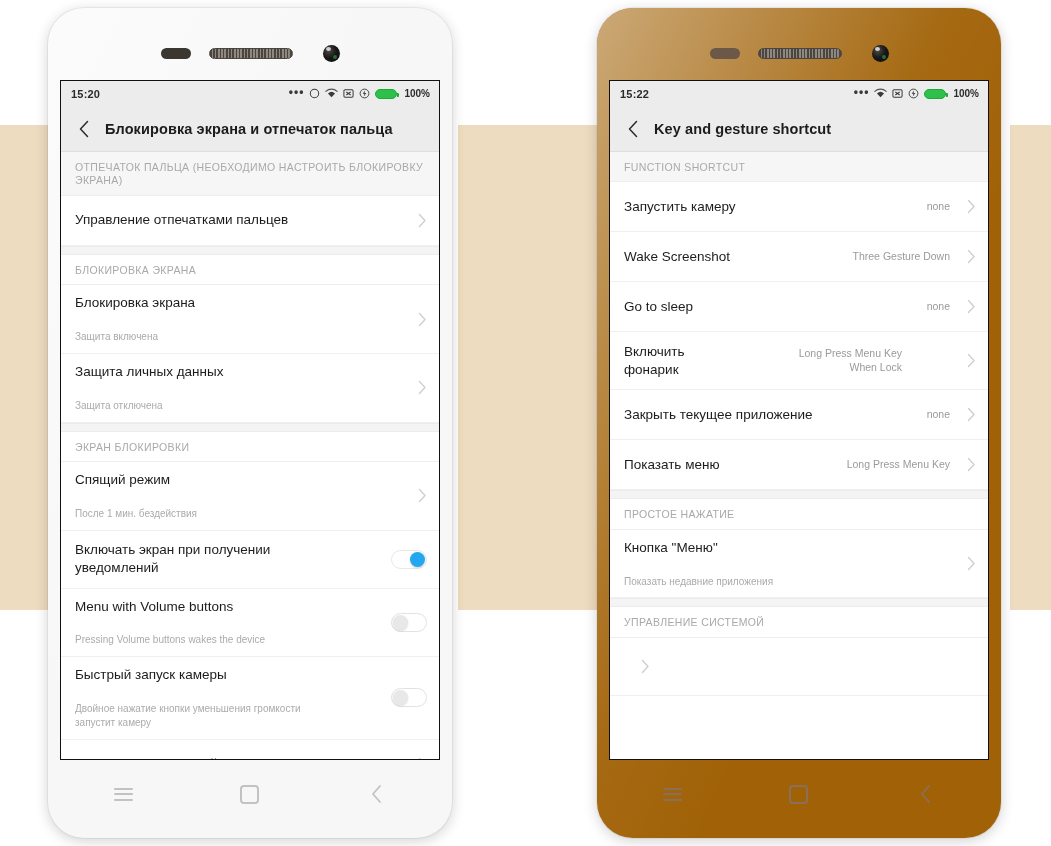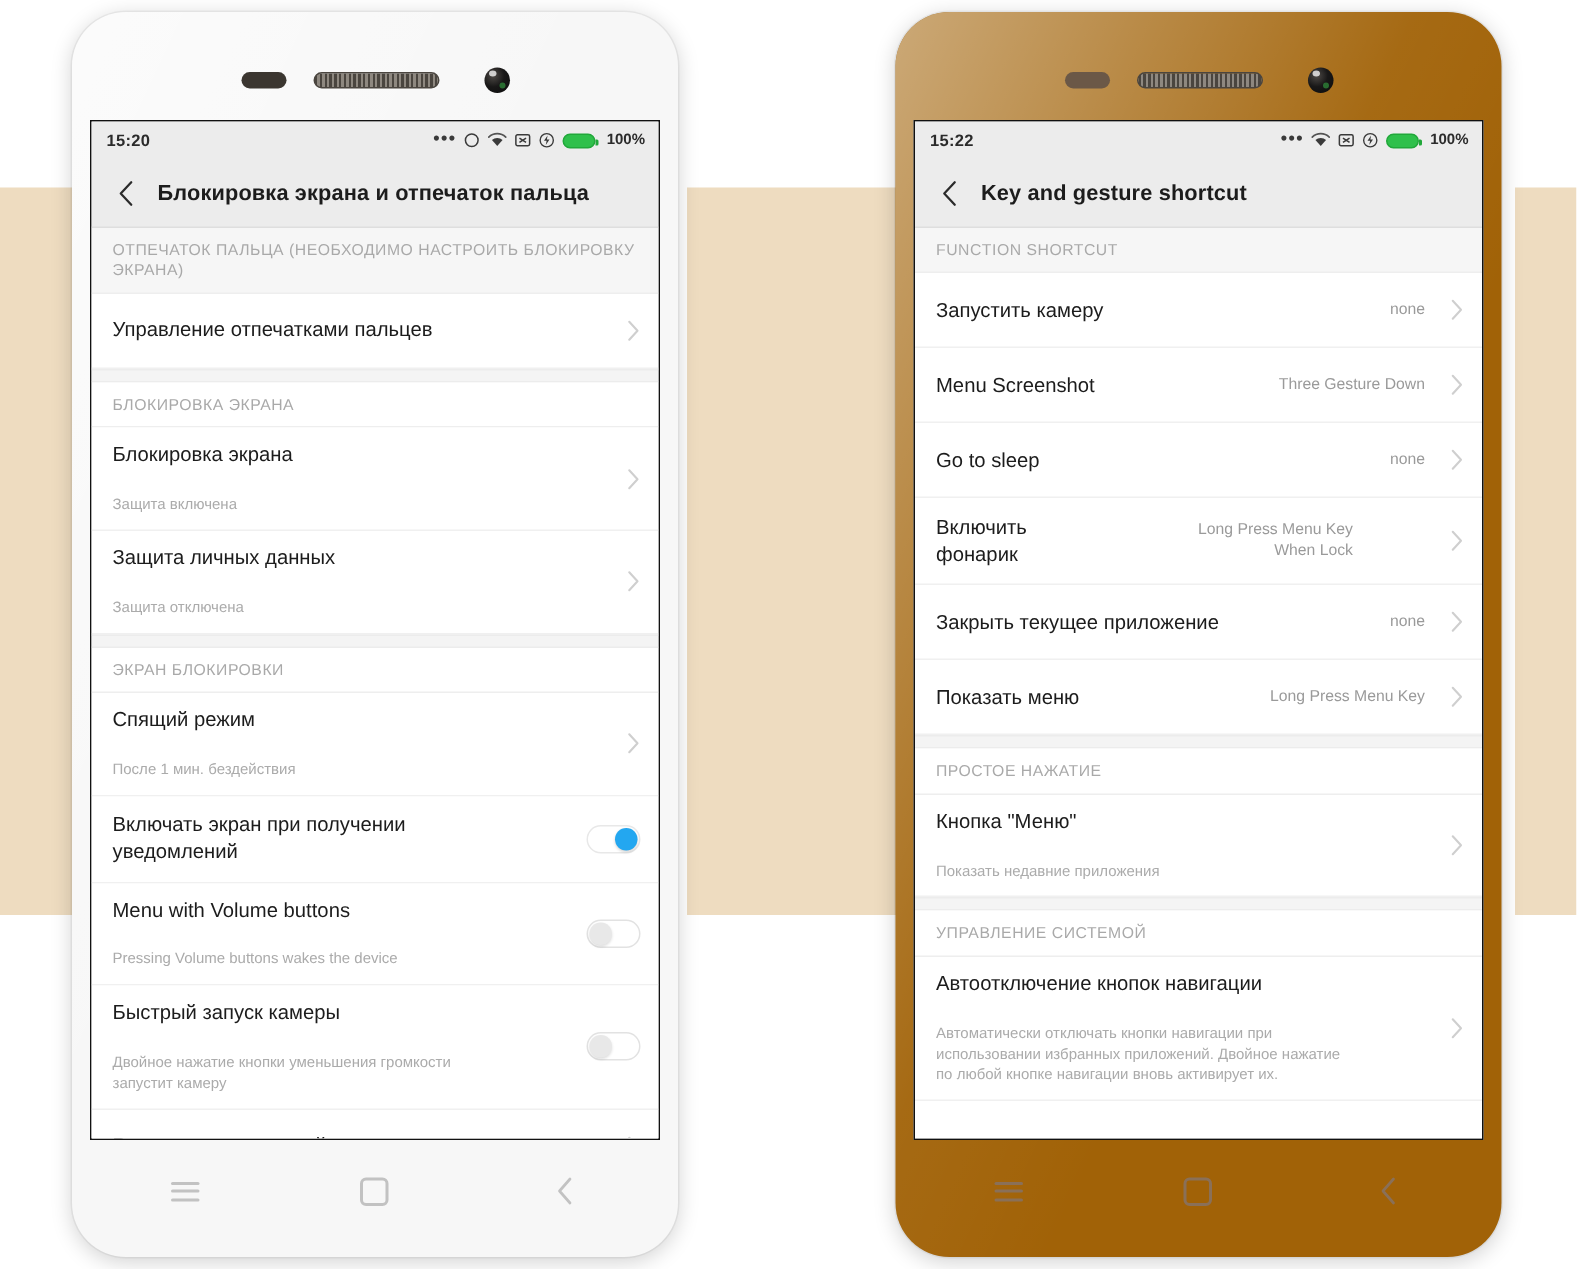--- a/index.html
+++ b/index.html
@@ -521,21 +521,21 @@
           <div class="row-value">none</div>
           <div class="row-chev">
             <svg width="9" height="15" viewBox="0 0 9 15">
                 <path d="M1.5 1.5 L7 7.5 L1.5 13.5" fill="none" stroke="#cfcfcf" stroke-width="1.4" stroke-linecap="round" stroke-linejoin="round"></path>
               </svg>
           </div>
         </div>
 
         <div class="row">
           <div class="row-main">
-            <div class="row-title">Menu Screenshot</div>
+            <div class="row-title">Wake Screenshot</div>
           </div>
           <div class="row-value">Three Gesture Down</div>
           <div class="row-chev">
             <svg width="9" height="15" viewBox="0 0 9 15">
                 <path d="M1.5 1.5 L7 7.5 L1.5 13.5" fill="none" stroke="#cfcfcf" stroke-width="1.4" stroke-linecap="round" stroke-linejoin="round"></path>
               </svg>
           </div>
         </div>
 
 
@@ -599,24 +599,20 @@
             <svg width="9" height="15" viewBox="0 0 9 15">
                 <path d="M1.5 1.5 L7 7.5 L1.5 13.5" fill="none" stroke="#cfcfcf" stroke-width="1.4" stroke-linecap="round" stroke-linejoin="round"></path>
               </svg>
           </div>
         </div>
 
         <div class="gap"></div>
         <div class="group-header plain">УПРАВЛЕНИЕ СИСТЕМОЙ</div>
 
         <div class="row tall">
-          <div class="row-main">
-            <div class="row-title">Автоотключение кнопок навигации</div>
-            <div class="row-sub">Автоматически отключать кнопки навигации при использовании избранных приложений. Двойное нажатие по любой кнопке навигации вновь активирует их.</div>
-          </div>
           <div class="row-chev">
             <svg width="9" height="15" viewBox="0 0 9 15">
                 <path d="M1.5 1.5 L7 7.5 L1.5 13.5" fill="none" stroke="#cfcfcf" stroke-width="1.4" stroke-linecap="round" stroke-linejoin="round"></path>
               </svg>
           </div>
         </div>
 
       </div>
     </div>
 

